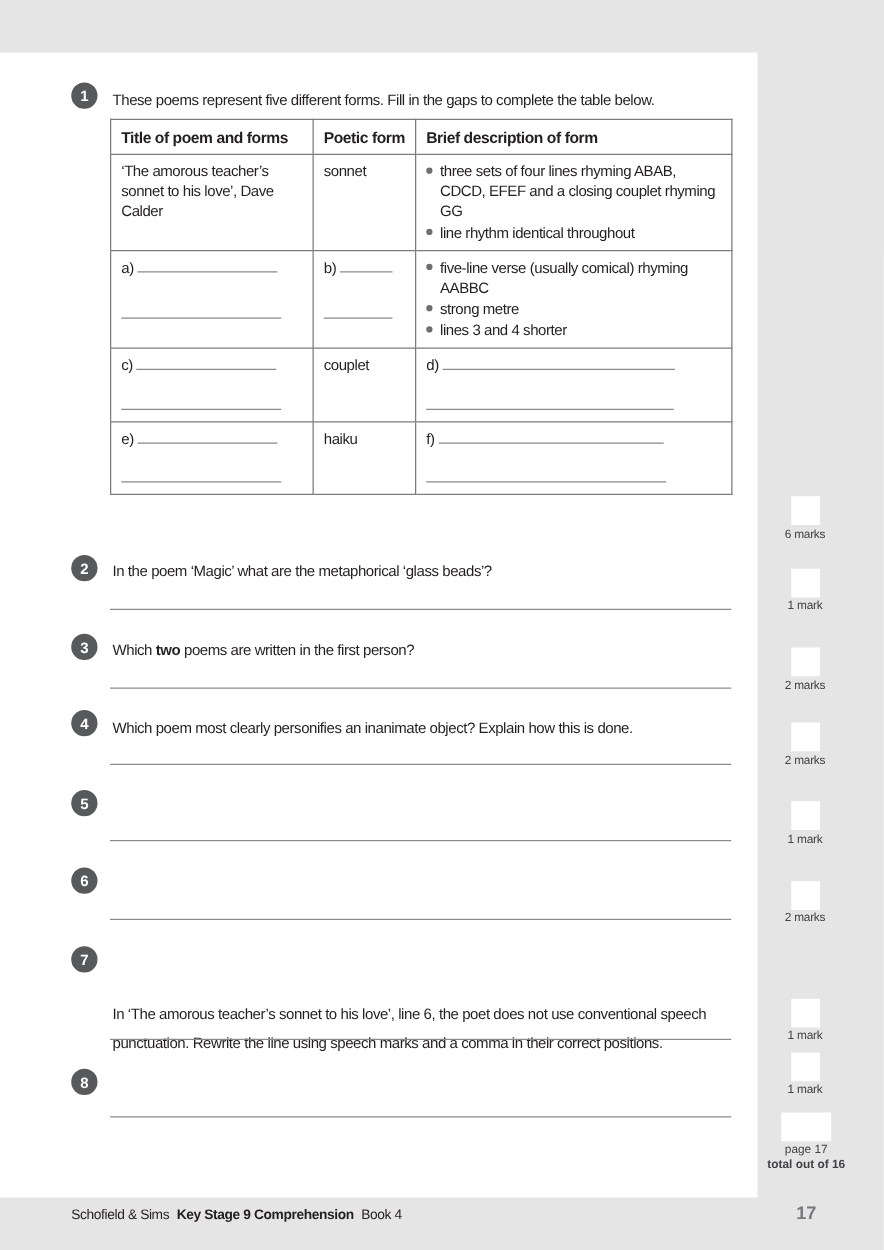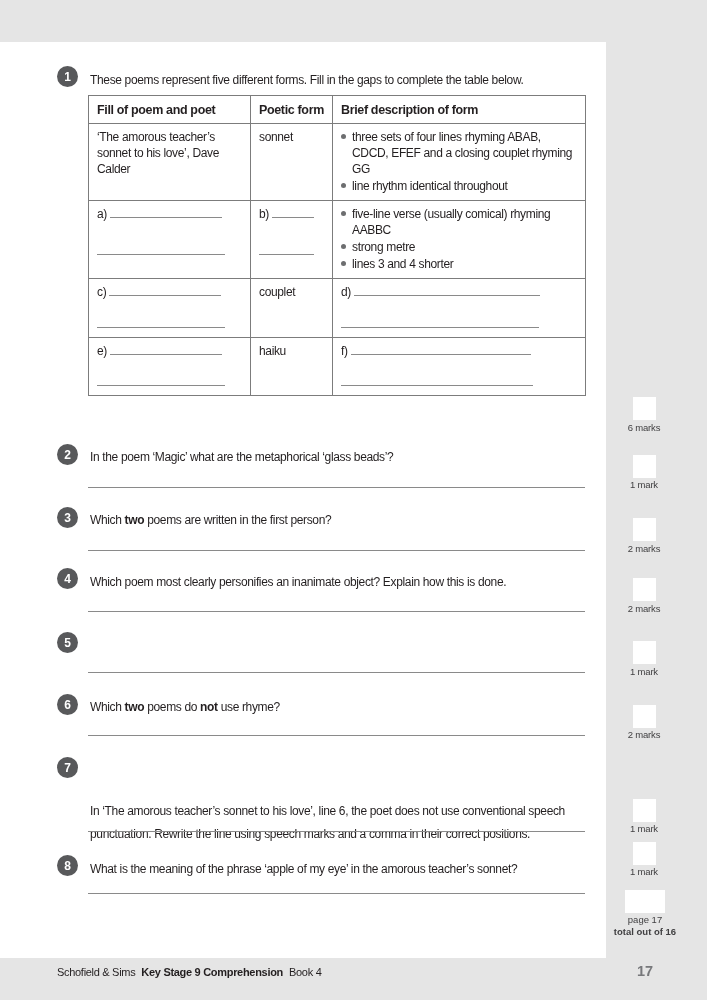--- a/index.html
+++ b/index.html
@@ -103,21 +103,21 @@
   <div class="qtext q1-prompt">These poems represent five different forms. Fill in the gaps to complete the table below.</div>
 
   <table class="forms-table">
     <colgroup>
         <col style="width:162px">
         <col style="width:82px">
         <col style="width:253px">
       </colgroup>
     <tbody>
         <tr style="height:28px">
-      <th>Fill of poem and poet</th>
+      <th>Title of poem and forms</th>
       <th>Poetic form</th>
       <th>Brief description of form</th>
     </tr>
     <tr style="height:75px">
       <td>‘The amorous teacher’s sonnet to his love’, Dave Calder</td>
       <td>sonnet</td>
       <td>
         <ul class="bullets">
           <li>
                 <span class="dot"></span>
@@ -196,29 +196,27 @@
   <div class="answer-line q3-line"></div>
 
   <div class="qnum q4-badge">4</div>
   <div class="qtext q4-text"><span>Which poem most clearly personifies an inanimate object? Explain how this is done.</span></div>
   <div class="answer-line q4-line"></div>
 
   <div class="qnum q5-badge">5</div>
   <div class="answer-line q5-line"></div>
 
   <div class="qnum q6-badge">6</div>
-  <div class="qtext q6-text"><span>Which </span><span class="b">two</span><span> poems do </span><span class="b">not</span><span> use rhyme?</span></div>
   <div class="answer-line q6-line"></div>
 
   <div class="qnum q7-badge">7</div>
   <div class="qtext q7-text"><span>In ‘The amorous teacher’s sonnet to his love’, line 6, the poet does not use conventional speech punctuation. Rewrite the line using speech marks and a comma in their correct positions.</span></div>
   <div class="answer-line q7-line"></div>
 
   <div class="qnum q8-badge">8</div>
-  <div class="qtext q8-text"><span>What is the meaning of the phrase ‘apple of my eye’ in the amorous teacher’s sonnet?</span></div>
   <div class="answer-line q8-line"></div>
 
 </div>
 
 <div class="mark-box mb1"></div>
 <div class="mark-label ml1">6 marks</div>
 <div class="mark-box mb2"></div>
 <div class="mark-label ml2">1 mark</div>
 <div class="mark-box mb3"></div>
 <div class="mark-label ml3">2 marks</div>

